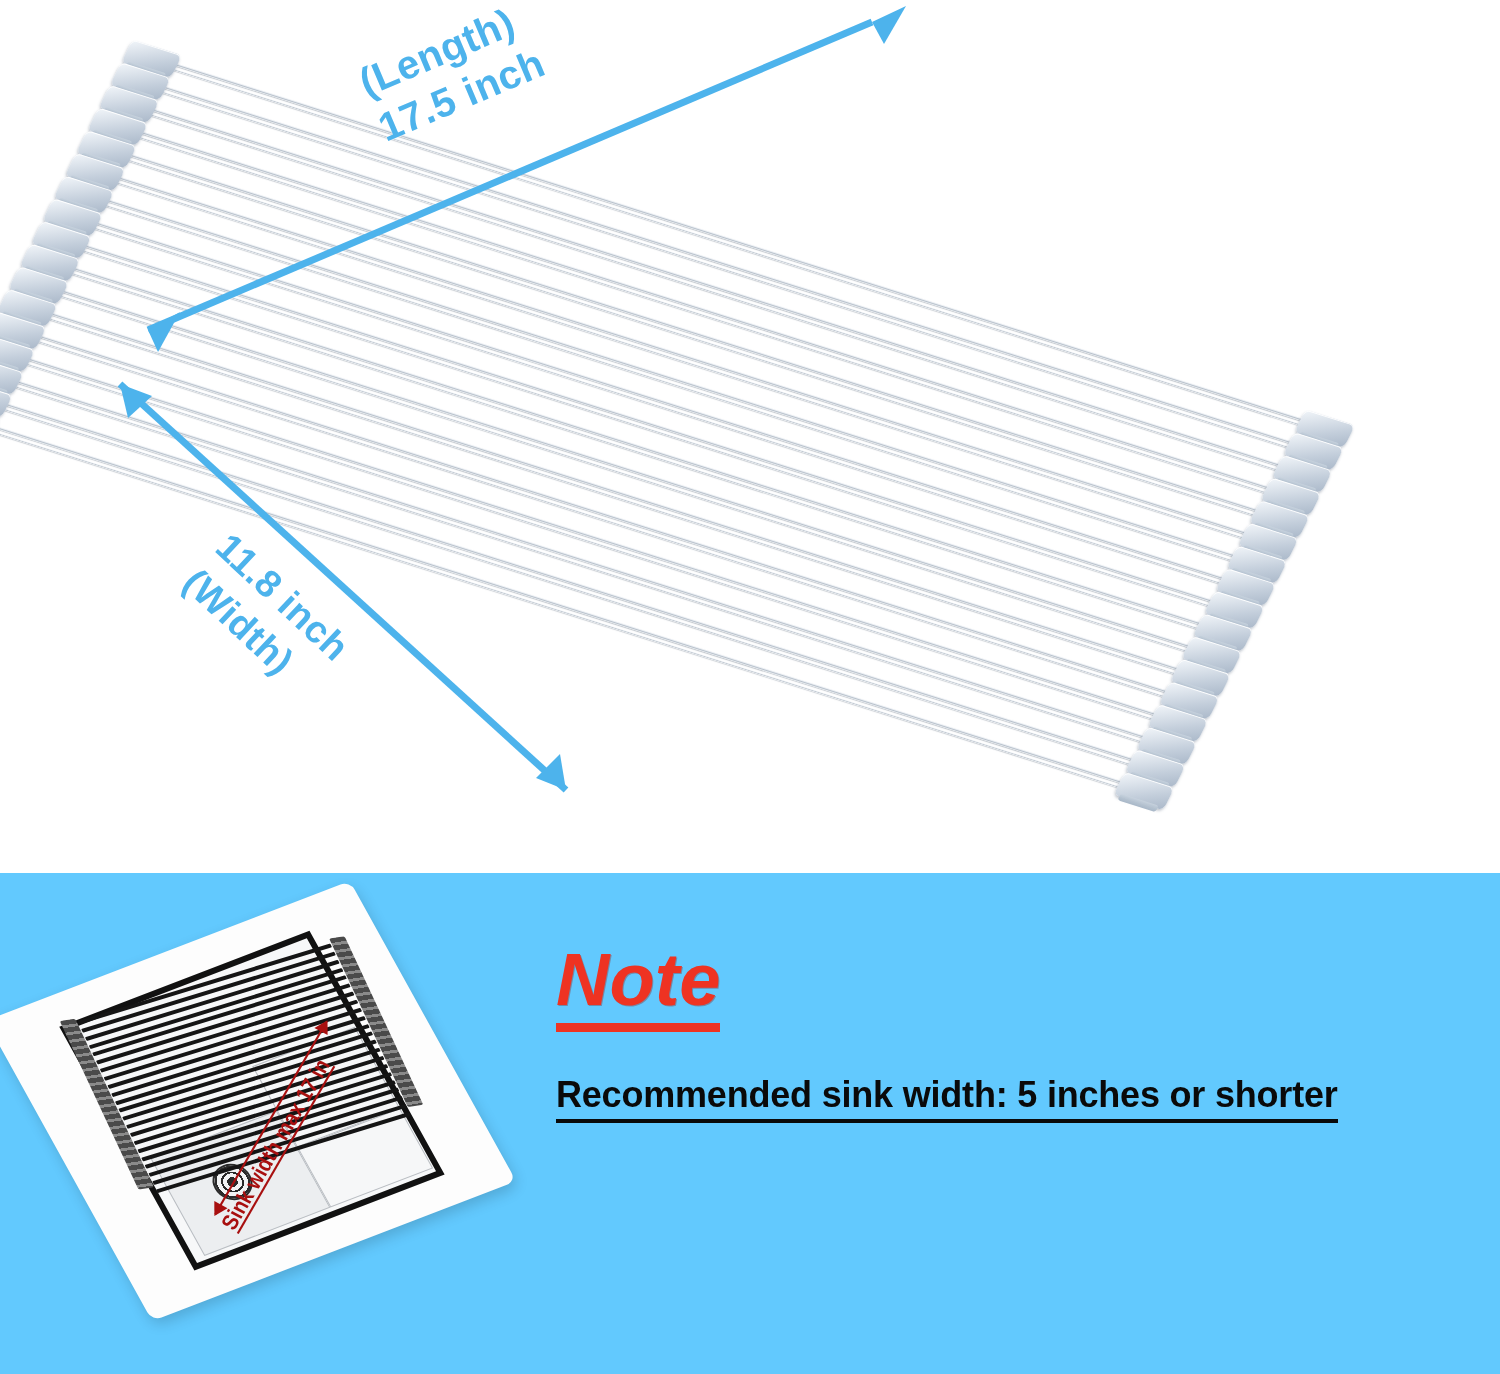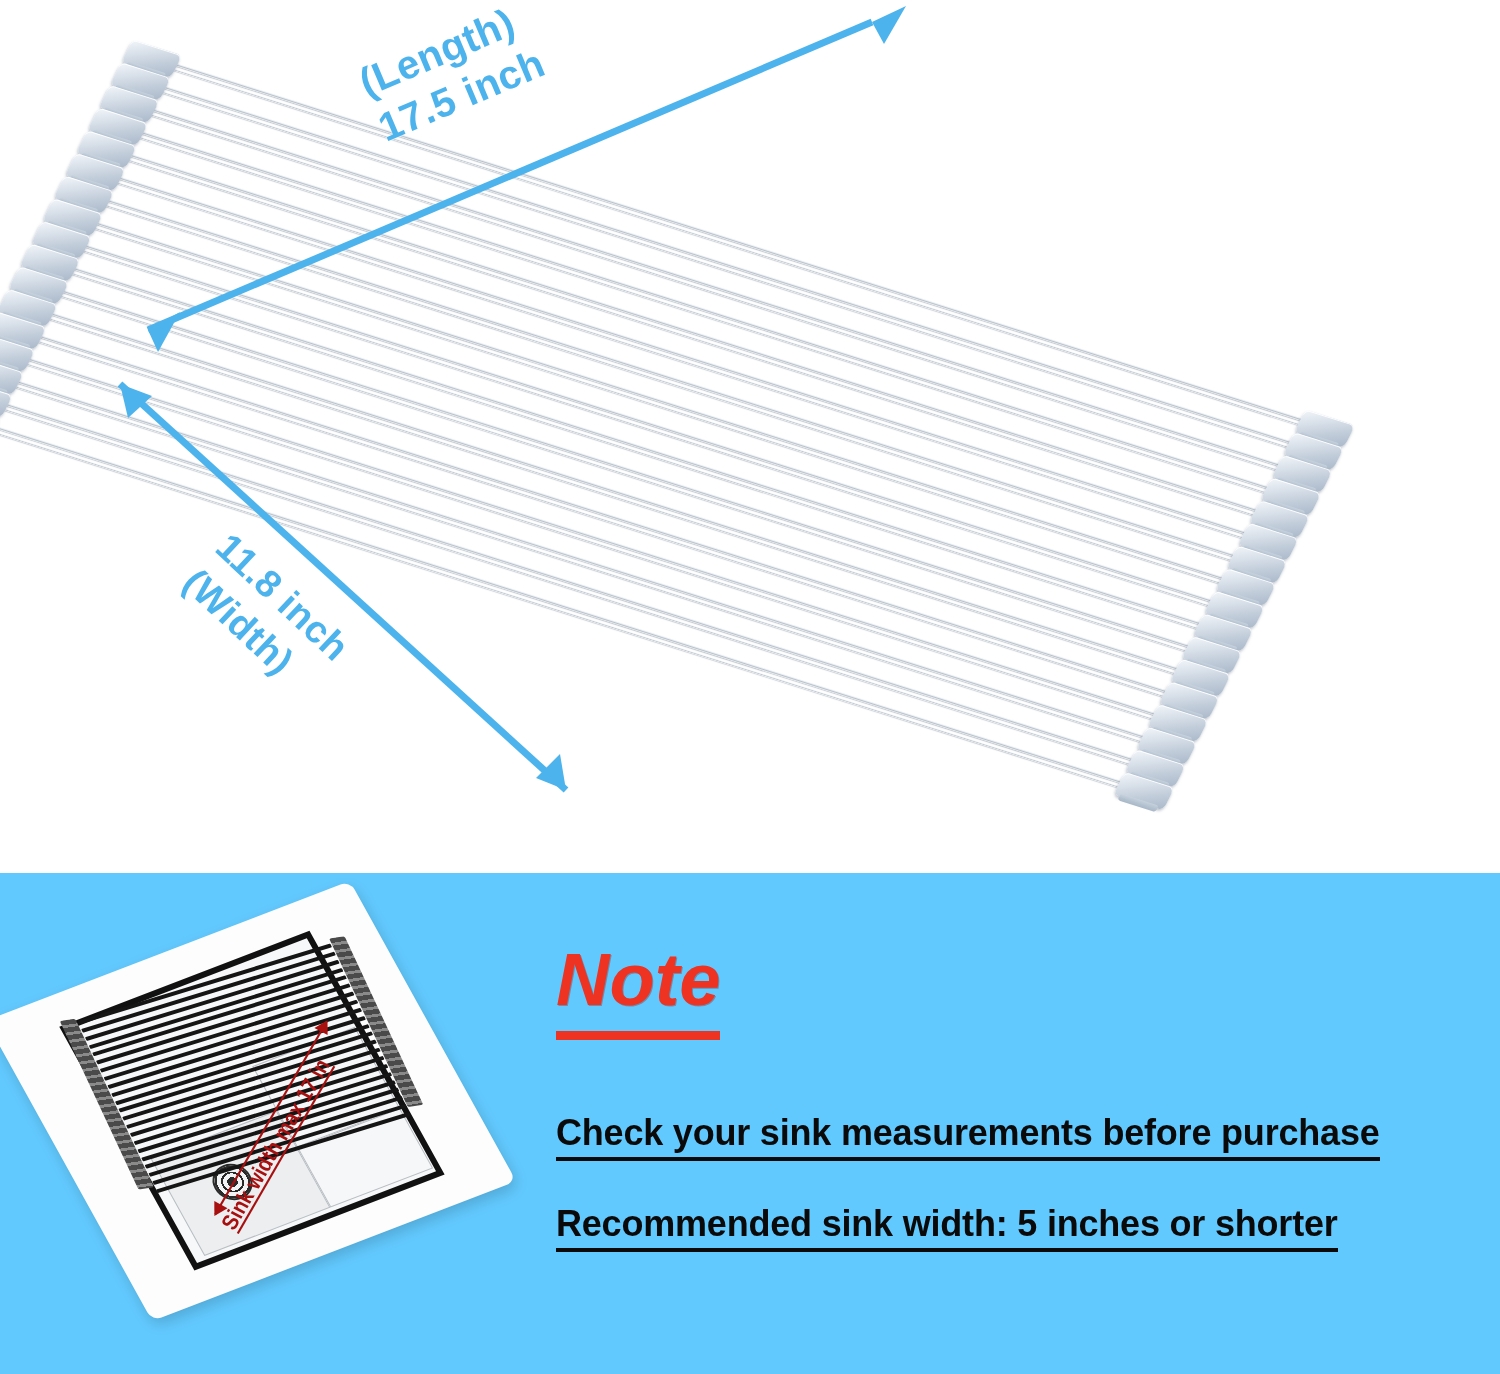--- a/index.html
+++ b/index.html
@@ -244,21 +244,21 @@
     width: 920px;
   }
   #note-title {
     color: #ee3322;
     font-size: 74px;
     font-style: italic;
     font-weight: bold;
     line-height: 1;
     display: inline-block;
     border-bottom: 9px solid #ee3322;
-    padding-bottom: 14px;
+    padding-bottom: 6px;
     text-shadow: 1px 1px 0 rgba(150,20,10,.35);
   }
   .note-line {
     color: #0a0a0a;
     font-size: 36px;
     font-weight: bold;
     letter-spacing: -0.2px;
     border-bottom: 4px solid #0a0a0a;
     display: inline-block;
     padding-bottom: 3px;
@@ -452,21 +452,18 @@
         </div>
         <div id="sink-dim-label">Sink width max 17 in</div>
       </div>
     </div>
 
     <div id="note-block">
       <div>
         <span id="note-title">Note</span>
       </div>
       <div>
-        <span class="note-line" id="note-line-1">Check your sink measurements before purchase</span>
-      </div>
-      <div>
         <span class="note-line" id="note-line-2">Recommended sink width: 5 inches or shorter</span>
       </div>
     </div>
 
   </div>
 </div>
 
 </body></html>

